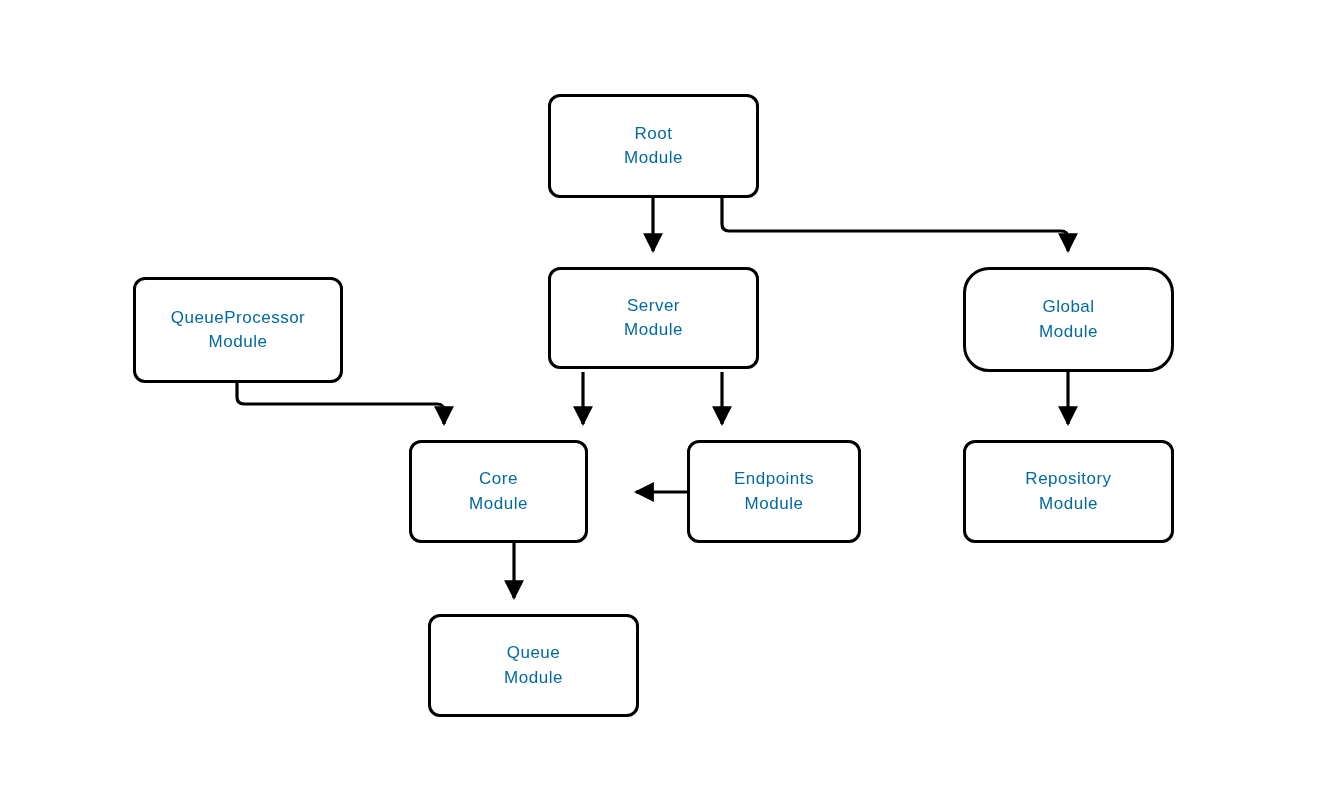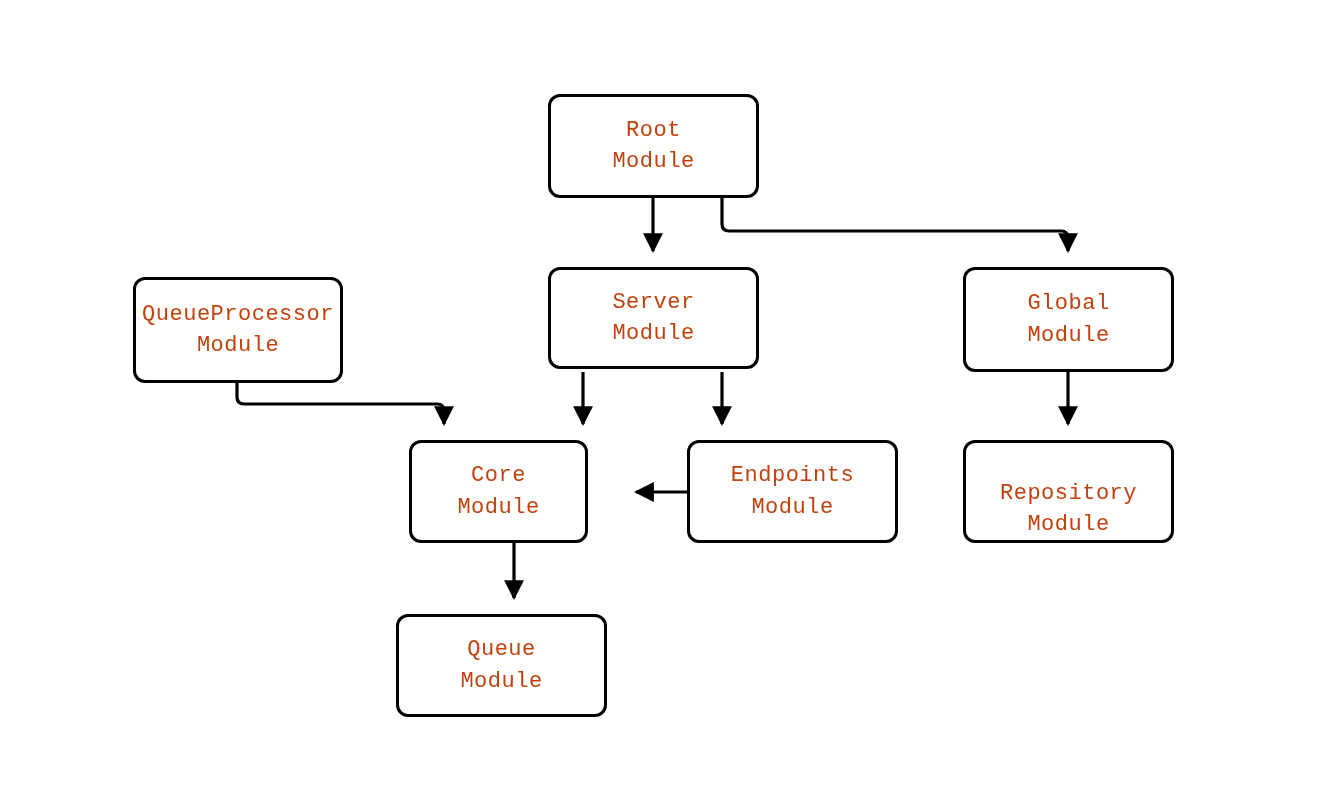--- a/index.html
+++ b/index.html
@@ -29,24 +29,24 @@
     background: #ffffff;
     border: 3px solid #000000;
     border-radius: 12px;
     display: flex;
     align-items: center;
     justify-content: center;
     z-index: 2;
   }
   .node-label {
     text-align: center;
-    font-family: Liberation Mono, monospace;
-    font-size: 22px;
+    font-family: Liberation Sans, sans-serif;
+    font-size: 17px;
     line-height: 1.42;
-    color: #c2410c;
+    color: #0369a1;
     letter-spacing: 0.5px;
     white-space: pre-line;
     user-select: none;
   }
 </style>
 </head>
 <body>
 
 <div id="diagram-root">
 
@@ -82,38 +82,38 @@
   <div class="node" style="left:133px; top:266px; width:210px; height:106px;margin-top:11px;">
     <span class="node-label">QueueProcessor
 Module</span>
   </div>
 
   <div class="node" style="left:548px; top:267px; width:211px; height:102px;">
     <span class="node-label">Server
 Module</span>
   </div>
 
-  <div class="node" style="left:963px; top:267px; width:211px; height:105px;">
+  <div class="node" style="left:963px; top:267px; width:211px; height:105px;border-radius:26px;">
     <span class="node-label">Global
 Module</span>
   </div>
 
   <div class="node" style="left:409px; top:440px; width:179px; height:103px;">
     <span class="node-label">Core
 Module</span>
   </div>
 
-  <div class="node" style="left:687px; top:440px; width:211px; height:103px;">
+  <div class="node" style="left:687px; top:440px; width:174px; height:103px;">
     <span class="node-label">Endpoints
 Module</span>
   </div>
 
-  <div class="node" style="left:963px; top:440px; width:211px; height:103px;align-items:flex-end;">
+  <div class="node" style="left:963px; top:440px; width:211px; height:103px;">
     <span class="node-label">Repository
 Module</span>
   </div>
 
-  <div class="node" style="left:396px; top:614px; width:211px; height:103px;">
+  <div class="node" style="left:428px; top:614px; width:211px; height:103px;">
     <span class="node-label">Queue
 Module</span>
   </div>
 
 </div>
 
 </body></html>

